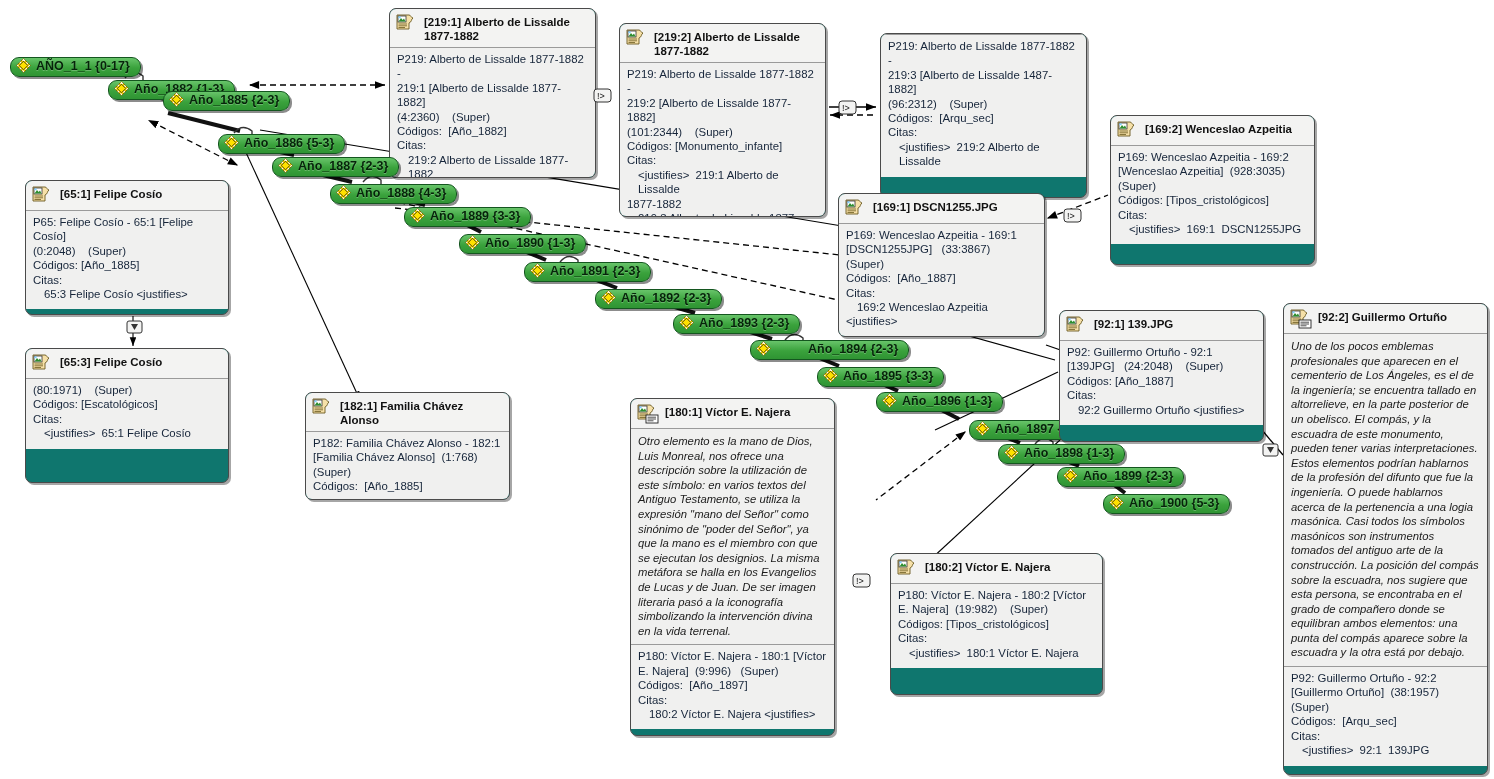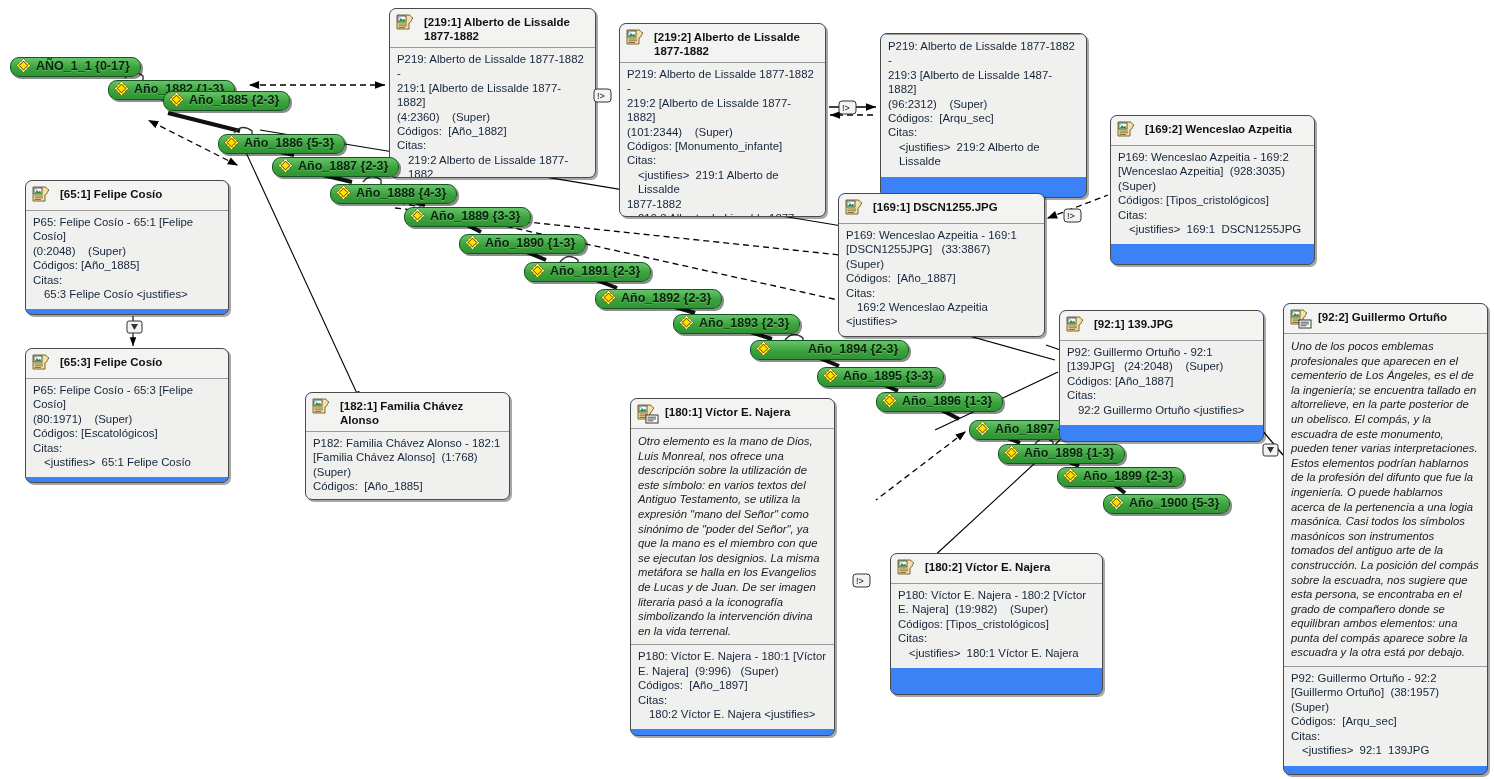--- a/index.html
+++ b/index.html
@@ -16,21 +16,21 @@
     box-shadow:2px 2px 0 rgba(0,0,0,.45);
     font-size:12.5px;font-weight:bold;color:#06240a;white-space:nowrap;
     z-index:20;
   }
   .node .lbl{text-shadow:0 1px 0 rgba(255,255,255,.25);}
   .dia{width:15px;height:15px;flex:0 0 15px;position:relative;}
   .dia svg{display:block;}
 
   
   .memo{
-    position:absolute;background:#3b82f6;border:1px solid #4a4a4a;border-radius:7px;
+    position:absolute;background:#0f766e;border:1px solid #4a4a4a;border-radius:7px;
     box-shadow:2px 2px 0 rgba(0,0,0,.35);overflow:hidden;z-index:15;
   }
   .memo .mhead{
     display:flex;gap:6px;align-items:flex-start;padding:5px 8px 4px 6px;background:#f3f3f2;
   }
   .memo .mtitle{font-size:11.5px;font-weight:bold;color:#111;line-height:14px;padding-top:1px;}
   .memo .mbody{border-top:1px solid #9a9a9a;padding:4px 7px 8px 7px;background:#f0f0ef;}
   .memo .mquote{padding:5px 7px 6px 7px;background:#f0f0ef;font-style:italic;
                 font-size:11.3px;line-height:14.6px;color:#1b1b1b;border-top:1px solid #9a9a9a;}
   .memo .mbody.withquote{border-top:1px solid #9a9a9a;}
@@ -343,21 +343,20 @@
               <rect x="2.4" y="2.4" width="2.2" height="1.8" fill="#7fd0ff"></rect>
               <g stroke="#6b5a20" stroke-width="0.8">
                 <path d="M2.5,10 L11,10"></path>
                 <path d="M2.5,11.8 L11,11.8"></path>
                 <path d="M2.5,13.5 L9,13.5"></path>
               </g>
             </svg></span>
           <div class="mtitle">[65:3] Felipe Cosío</div>
         </div>
         <div class="mbody">
-          <div class="ln">P65: Felipe Cosío - 65:3 [Felipe Cosío]</div>
           <div class="ln">(80:1971)    (Super)</div>
           <div class="ln">Códigos: [Escatológicos]</div>
           <div class="ln">Citas:</div>
           <div class="ln ind">&lt;justifies&gt;  65:1 Felipe Cosío</div>
         </div>
       </div>
       <div class="memo" style="left: 305px; top: 392px; width: 203px; height: 106px;">
         <div class="mhead">
           <span class="nicon"><svg width="22" height="20" viewBox="0 0 22 20">
               <path d="M1,1 L13,1 C15,1 15,4 17,4 C15,5 16,8 13,9 L13,15 L1,15 Z" fill="#f6e0a8" stroke="#6b5a20" stroke-width="0.9"></path>

